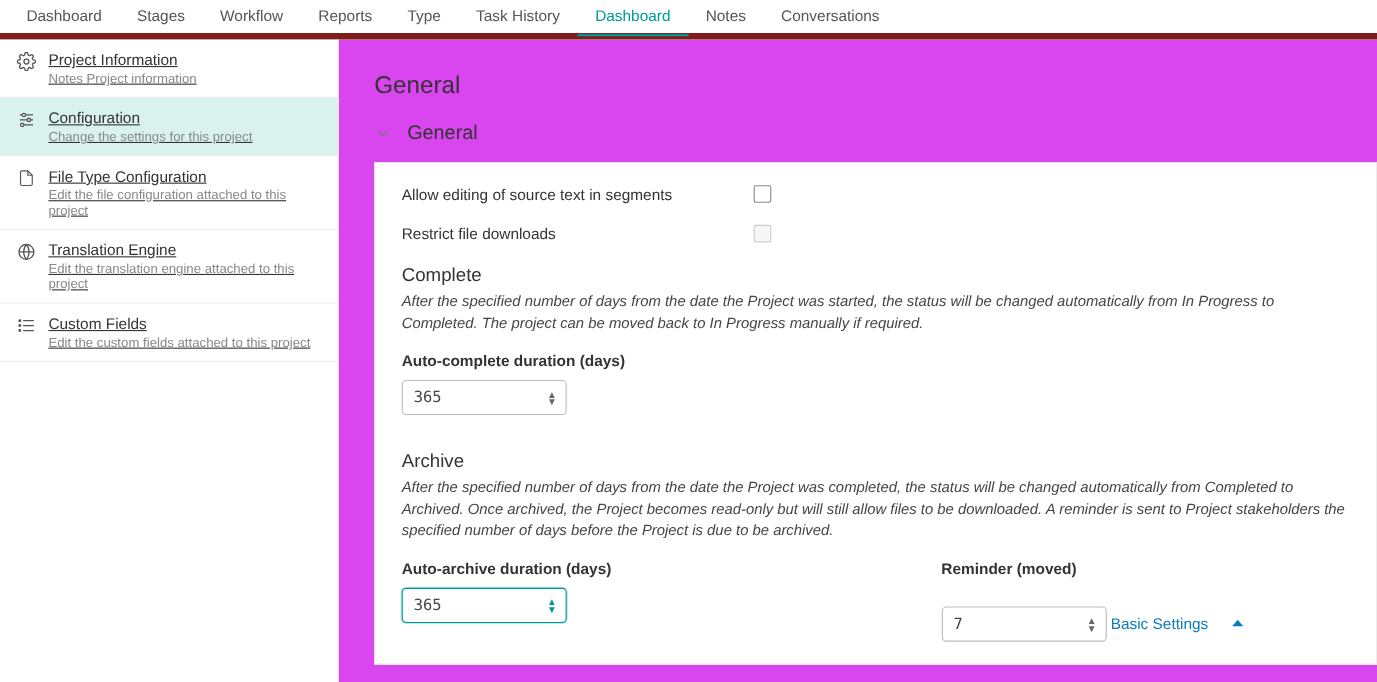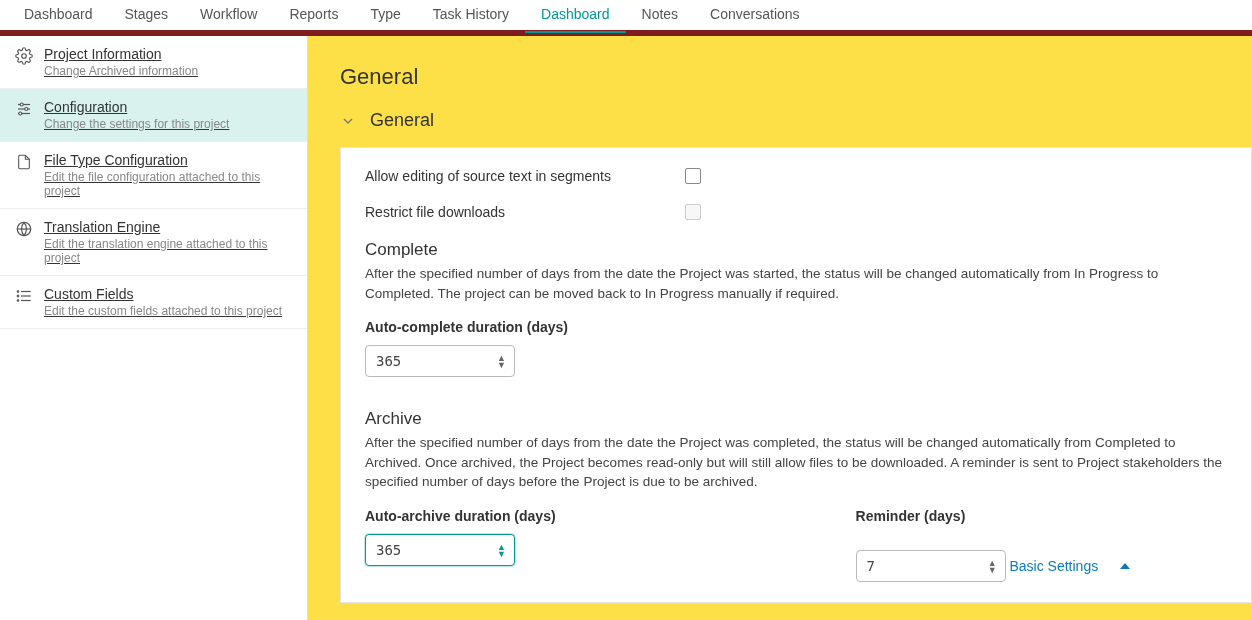--- a/index.html
+++ b/index.html
@@ -57,21 +57,21 @@
     align-items: center;
     justify-content: center;
     margin-top: 1px;
     color: #555;
   }
   .side-text { margin-left: 8px; text-decoration: underline; }
   .side-title { color: #333; font-size: 14px; }
   .side-sub   { color: #888; font-size: 12px; margin-top: 2px; }
   .main {
     flex: 1;
-    background: #fde047;
+    background: #d946ef;
     padding: 28px 0 28px 32px;
     overflow: auto;
   }
   h1.page-title { font-size: 22px; font-weight: 400; color: #333; margin-bottom: 20px; }
   .chevron { color: #777; }
   .section-header {
     display: flex;
     align-items: center;
     gap: 14px;
     margin-bottom: 16px;
@@ -96,21 +96,21 @@
   }
   .checkbox {
     width: 16px;
     height: 16px;
     border: 1.5px solid #888;
     border-radius: 2px;
     background: #fff;
   }
   .checkbox.disabled { border-color: #ccc; background: #f7f7f7; }
   .sub-title { font-size: 17px; color: #333; margin-bottom: 4px; margin-top: 8px; }
-  .sub-desc  { font-size: 13.5px; color: #444; line-height: 1.45; margin-bottom: 16px; }
+  .sub-desc  { font-size: 13.5px; color: #444; line-height: 1.45; margin-bottom: 16px; font-style: italic; }
   .field-label { font-weight: 600; font-size: 14px; margin-bottom: 10px; display:block; }
   .spinner {
     display: inline-flex;
     align-items: center;
     width: 150px;
     height: 32px;
     border: 1px solid #bbb;
     border-radius: 4px;
     background: #fff;
     padding: 0 8px 0 10px;
@@ -166,21 +166,21 @@
 
     <div class="side-item">
       <span class="side-icon">
         <svg width="18" height="18" viewBox="0 0 24 24" fill="none" stroke="currentColor" stroke-width="1.6">
             <circle cx="12" cy="12" r="3"></circle>
             <path d="M19.4 15a1.7 1.7 0 0 0 .34 1.87l.06.06a2 2 0 1 1-2.83 2.83l-.06-.06a1.7 1.7 0 0 0-1.87-.34 1.7 1.7 0 0 0-1 1.56V21a2 2 0 0 1-4 0v-.09a1.7 1.7 0 0 0-1-1.56 1.7 1.7 0 0 0-1.87.34l-.06.06a2 2 0 1 1-2.83-2.83l.06-.06A1.7 1.7 0 0 0 4.6 15a1.7 1.7 0 0 0-1.56-1H3a2 2 0 0 1 0-4h.09A1.7 1.7 0 0 0 4.6 9a1.7 1.7 0 0 0-.34-1.87l-.06-.06A2 2 0 1 1 7.03 4.24l.06.06A1.7 1.7 0 0 0 9 4.6a1.7 1.7 0 0 0 1-1.56V3a2 2 0 0 1 4 0v.09c0 .67.4 1.27 1 1.51a1.7 1.7 0 0 0 1.87-.34l.06-.06a2 2 0 1 1 2.83 2.83l-.06.06A1.7 1.7 0 0 0 19.4 9c.24.6.84 1 1.51 1H21a2 2 0 0 1 0 4h-.09a1.7 1.7 0 0 0-1.51 1z"></path>
           </svg>
       </span>
       <div class="side-text">
         <div class="side-title">Project Information</div>
-        <div class="side-sub">Change Archived information</div>
+        <div class="side-sub">Notes Project information</div>
       </div>
     </div>
 
     <div class="side-item active">
       <span class="side-icon">
         <svg width="18" height="18" viewBox="0 0 24 24" fill="none" stroke="currentColor" stroke-width="1.6">
             <line x1="4" y1="6" x2="20" y2="6"></line>
             <line x1="4" y1="12" x2="20" y2="12"></line>
             <line x1="4" y1="18" x2="20" y2="18"></line>
             <circle cx="9" cy="6" r="2" fill="#fff"></circle>
@@ -286,21 +286,21 @@
           <label class="field-label">Auto-archive duration (days)</label>
           <div class="spinner focused">
             <span class="value">365</span>
             <span class="arrows">
                 <span class="caret">▲</span>
                 <span class="caret">▼</span>
               </span>
           </div>
         </div>
         <div>
-          <label class="field-label">Reminder (days)</label>
+          <label class="field-label">Reminder (moved)</label>
           <div class="spinner">
             <span class="value">7</span>
             <span class="arrows">
                 <span class="caret">▲</span>
                 <span class="caret">▼</span>
               </span>
           </div>
           <div class="link-toggle">
             <span>Basic Settings</span>
             <span class="caret-up"></span>

